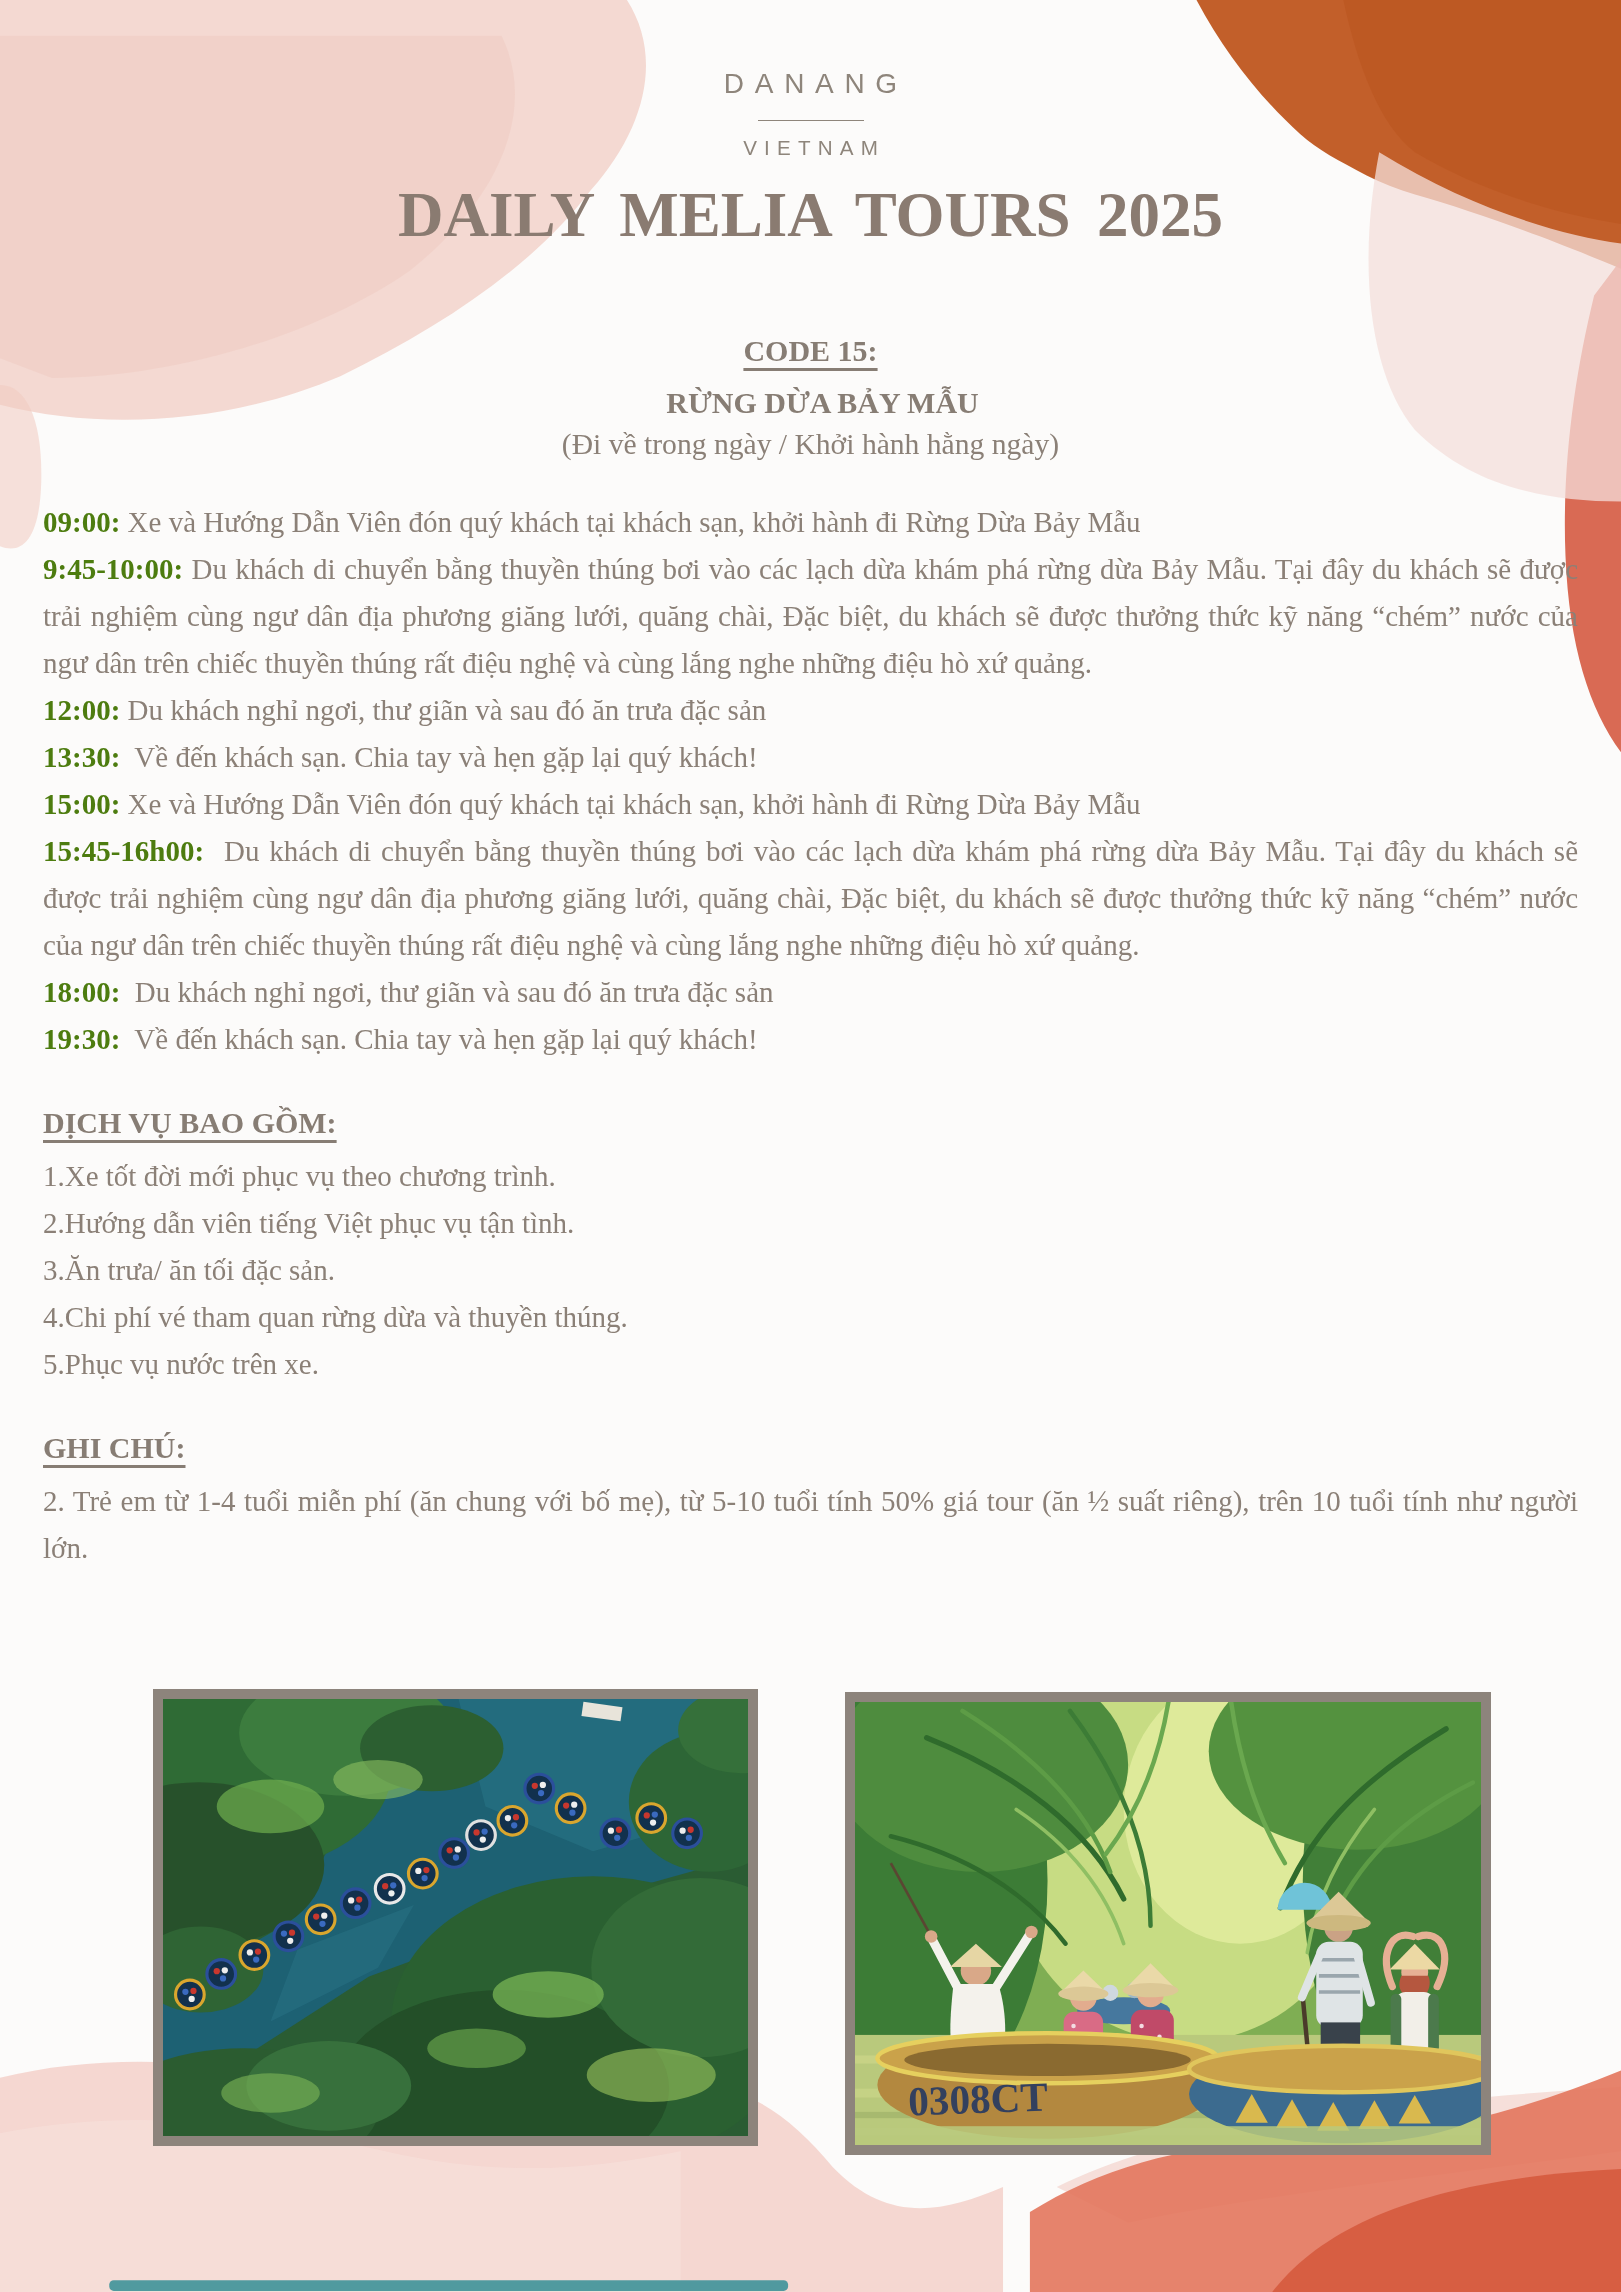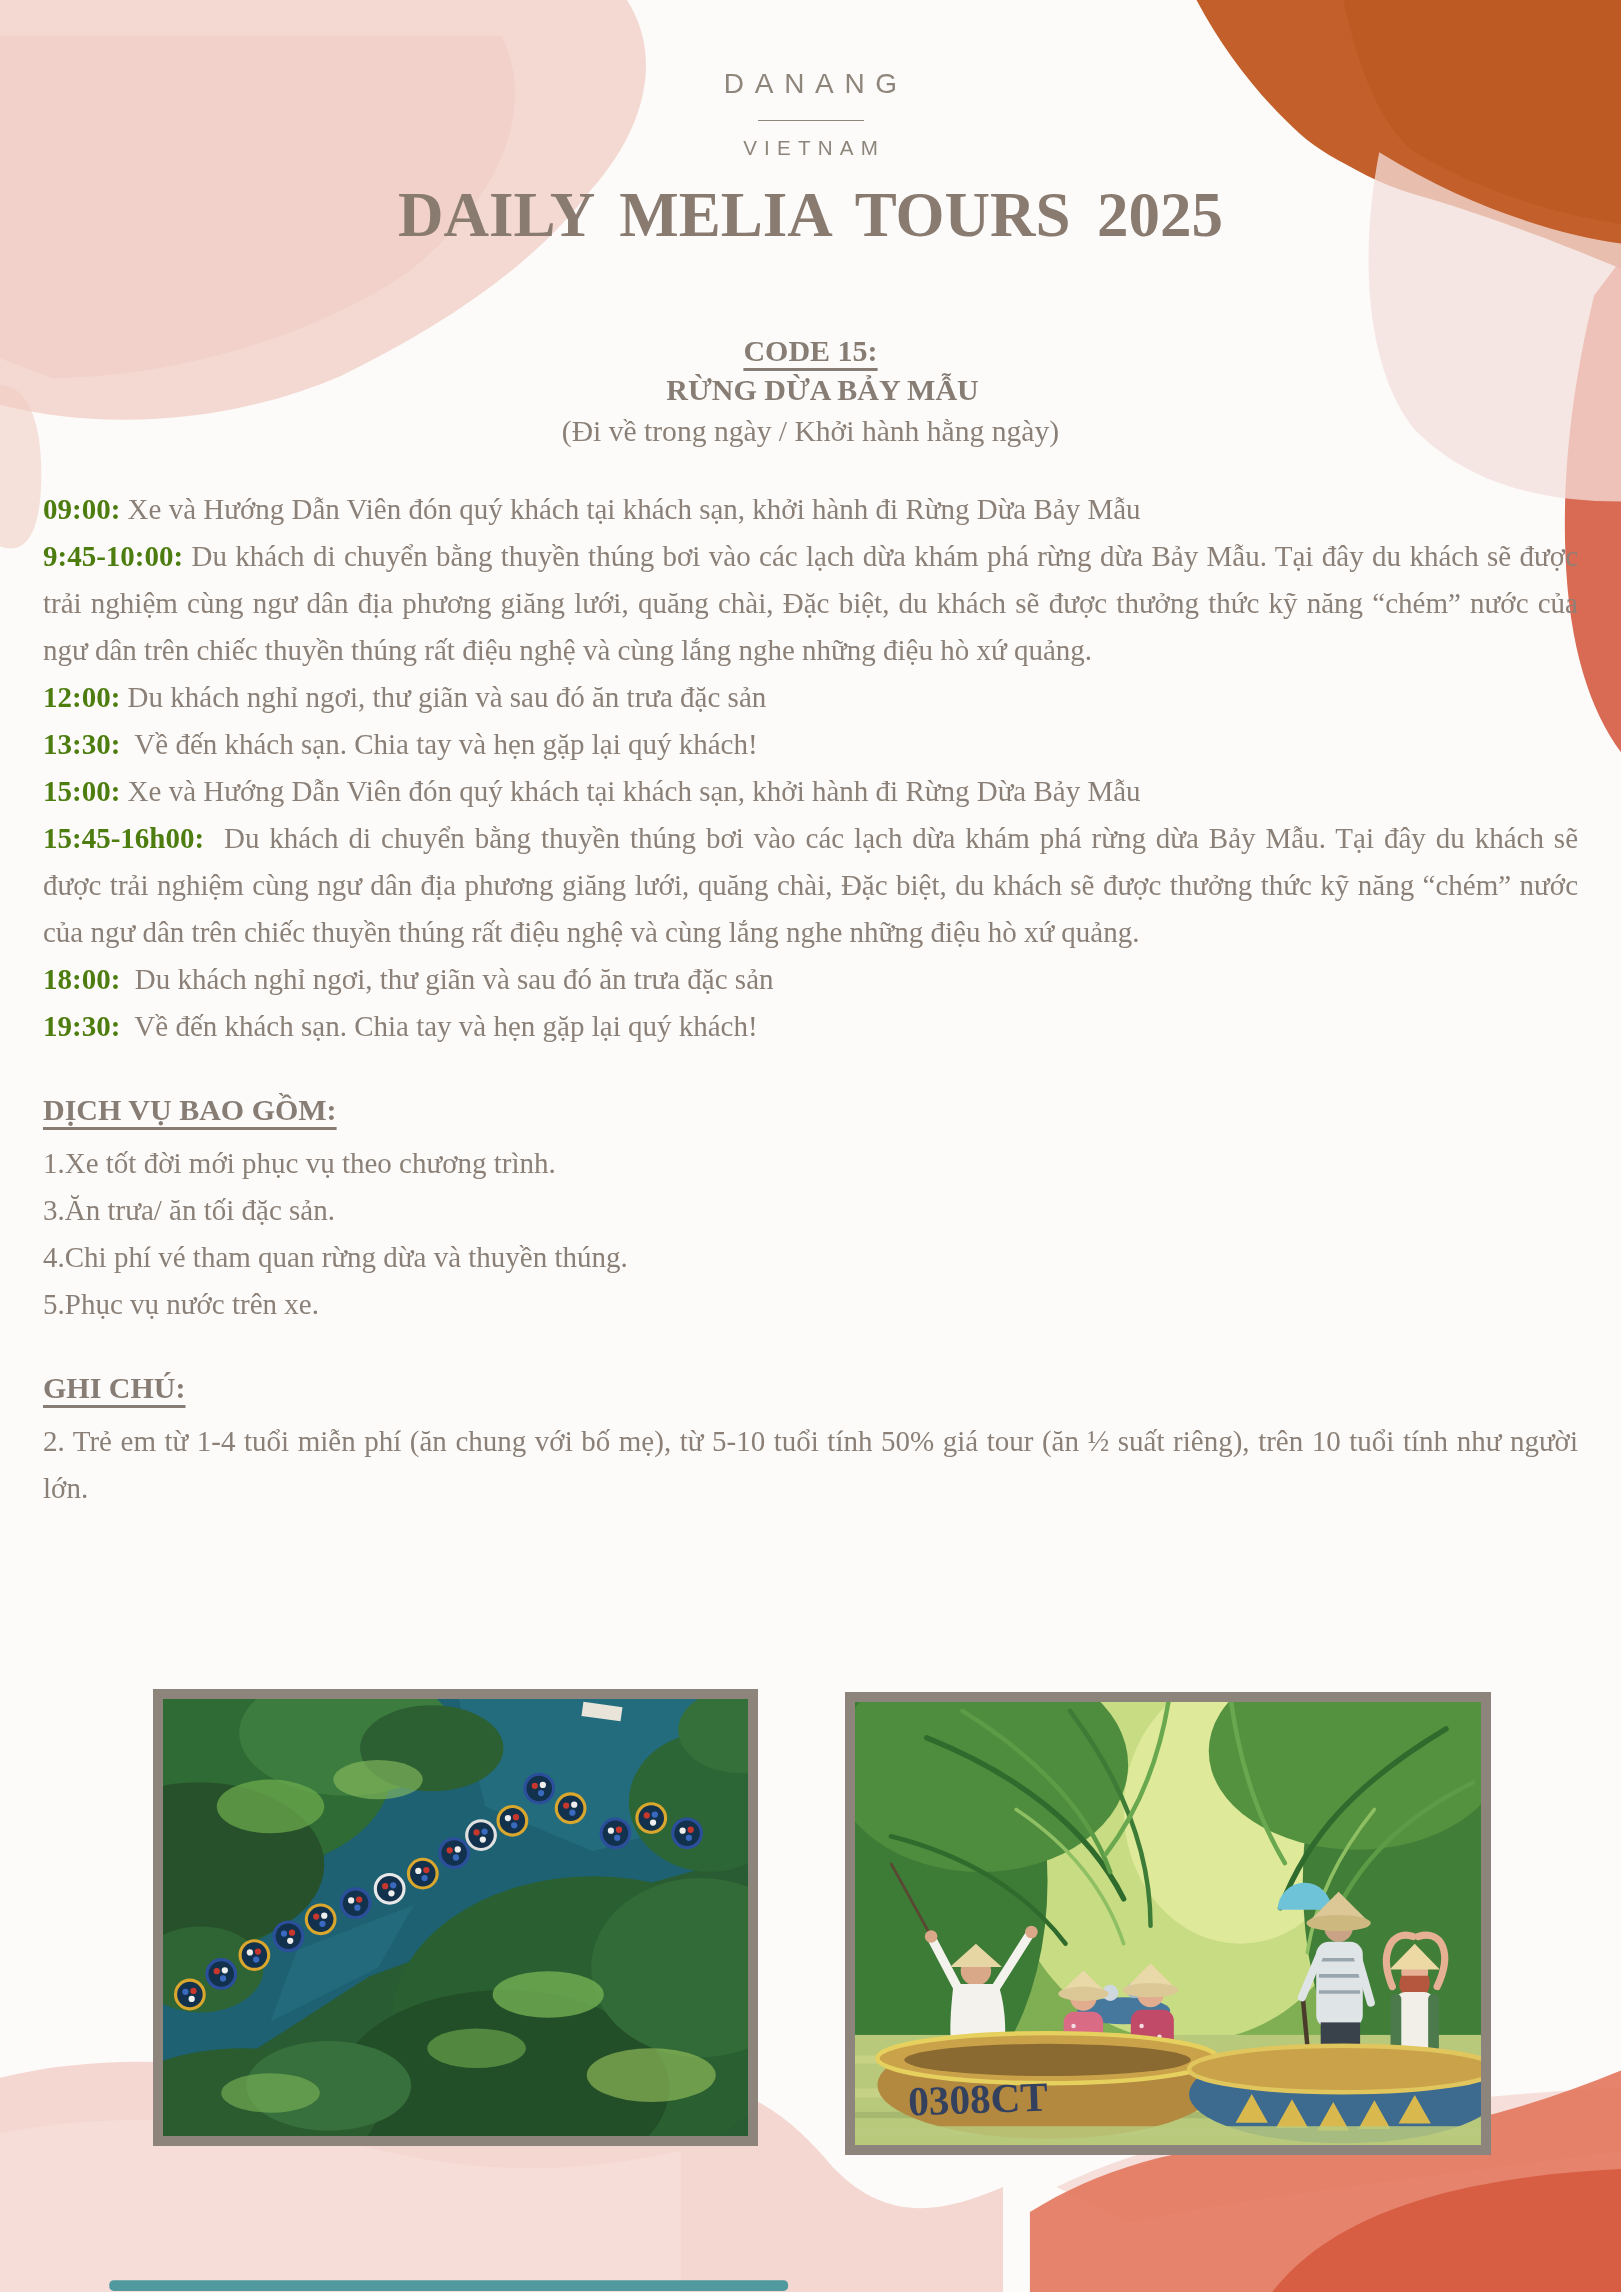--- a/index.html
+++ b/index.html
@@ -14,21 +14,21 @@
   .logo{text-align:center;padding-top:50px;color:#8e857b;font-family:"Liberation Sans",sans-serif;}
   .brand{font-size:47px;font-weight:400;letter-spacing:18px;text-indent:18px;}
   .city{font-size:28px;letter-spacing:10.7px;text-indent:10.7px;margin-top:18px;}
   .rule{width:106px;height:1.8px;background:#8e857b;margin:19.7px auto 0;}
   .country{font-size:20.6px;letter-spacing:7.2px;text-indent:7.2px;margin-top:14.3px;}
 
   .title{text-align:center;font-size:63px;font-weight:700;color:#8a7b71;margin-top:19.7px;word-spacing:10.7px;}
 
   .tour{text-align:center;margin-top:82px;font-size:30px;font-weight:700;color:#877d74;}
   .tour-code{display:inline-block;text-decoration:underline;text-underline-offset:7.2px;text-decoration-thickness:2.7px;}
-  .tour-name{margin-top:5px;padding-left:24px;}
+  .tour-name{margin-top:18px;padding-left:24px;}
   .tour-sched{margin-top:7.2px;font-weight:400;font-size:29.6px;color:#8b8077;}
 
   .bodytext{margin:38px 43px 0;font-size:29px;line-height:47px;text-align:justify;}
   .bodytext p{margin:0;}
   .bodytext b{font-weight:700;color:#4d7c0f;}
 
   .section{margin:36px 43px 0;font-size:29px;line-height:47px;}
   .sec-head{font-weight:700;font-size:30px;color:#877d74;text-decoration:underline;text-underline-offset:7.2px;text-decoration-thickness:2.7px;margin-bottom:7.2px;display:inline-block;}
   .sec-item{margin:0;}
 
@@ -84,20 +84,21 @@
       <p><b>13:30:</b>&nbsp; <span>Về đến khách sạn. Chia tay và hẹn gặp lại quý khách!</span></p>
       <p><b>15:00:</b> <span>Xe và Hướng Dẫn Viên đón quý khách tại khách sạn, khởi hành đi Rừng Dừa Bảy Mẫu</span></p>
       <p><b>15:45-16h00:</b>&nbsp; <span>Du khách di chuyển bằng thuyền thúng bơi vào các lạch dừa khám phá rừng dừa Bảy Mẫu. Tại đây du khách sẽ được trải nghiệm cùng ngư dân địa phương giăng lưới, quăng chài, Đặc biệt, du khách sẽ được thưởng thức kỹ năng “chém” nước của ngư dân trên chiếc thuyền thúng rất điệu nghệ và cùng lắng nghe những điệu hò xứ quảng.</span></p>
       <p><b>18:00:</b>&nbsp; <span>Du khách nghỉ ngơi, thư giãn và sau đó ăn trưa đặc sản</span></p>
       <p><b>19:30:</b>&nbsp; <span>Về đến khách sạn. Chia tay và hẹn gặp lại quý khách!</span></p>
     </div>
 
     <div class="section">
       <span class="sec-head">DỊCH VỤ BAO GỒM:</span>
       <p class="sec-item">1.Xe tốt đời mới phục vụ theo chương trình.</p>
+      <p class="sec-item">2.Hướng dẫn viên tiếng Việt phục vụ tận tình.</p>
       <p class="sec-item">3.Ăn trưa/ ăn tối đặc sản.</p>
       <p class="sec-item">4.Chi phí vé tham quan rừng dừa và thuyền thúng.</p>
       <p class="sec-item">5.Phục vụ nước trên xe.</p>
     </div>
 
     <div class="section">
       <span class="sec-head">GHI CHÚ:</span>
       <p class="sec-item" style="text-align:justify">2. Trẻ em từ 1-4 tuổi miễn phí (ăn chung với bố mẹ), từ 5-10 tuổi tính 50% giá tour (ăn ½ suất riêng), trên 10 tuổi tính như người lớn.</p>
     </div>
 

